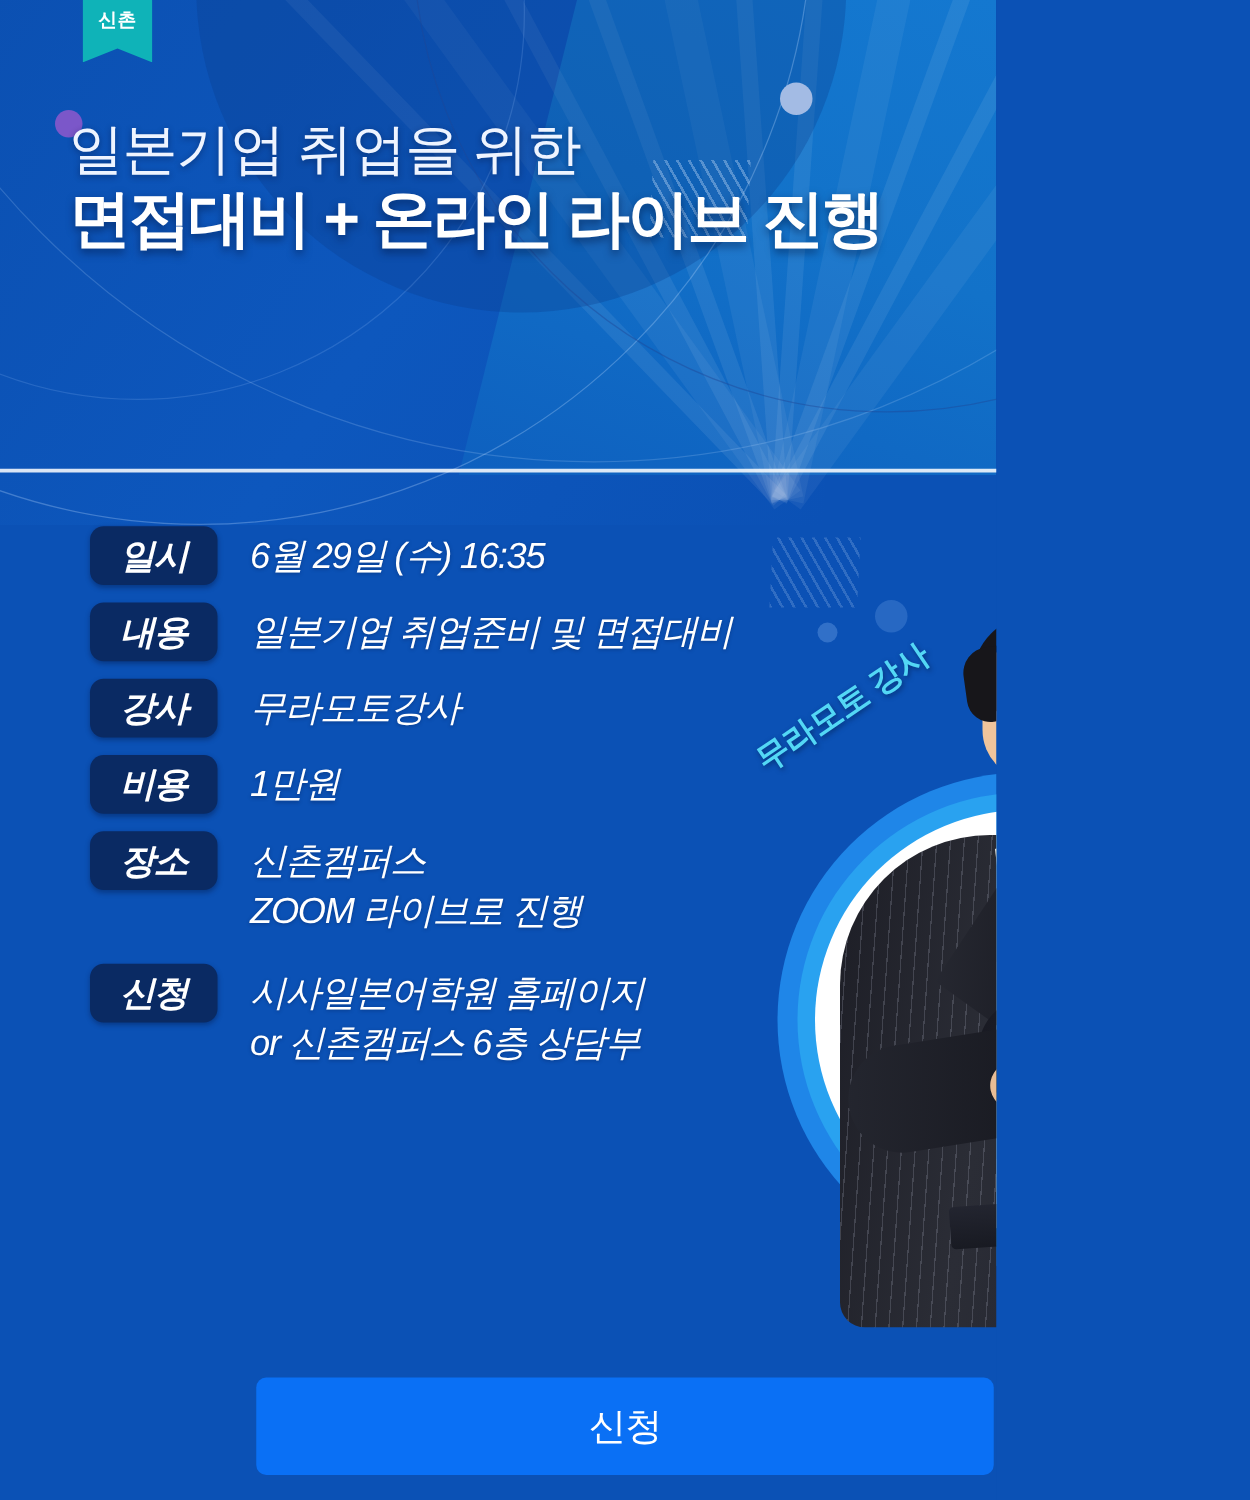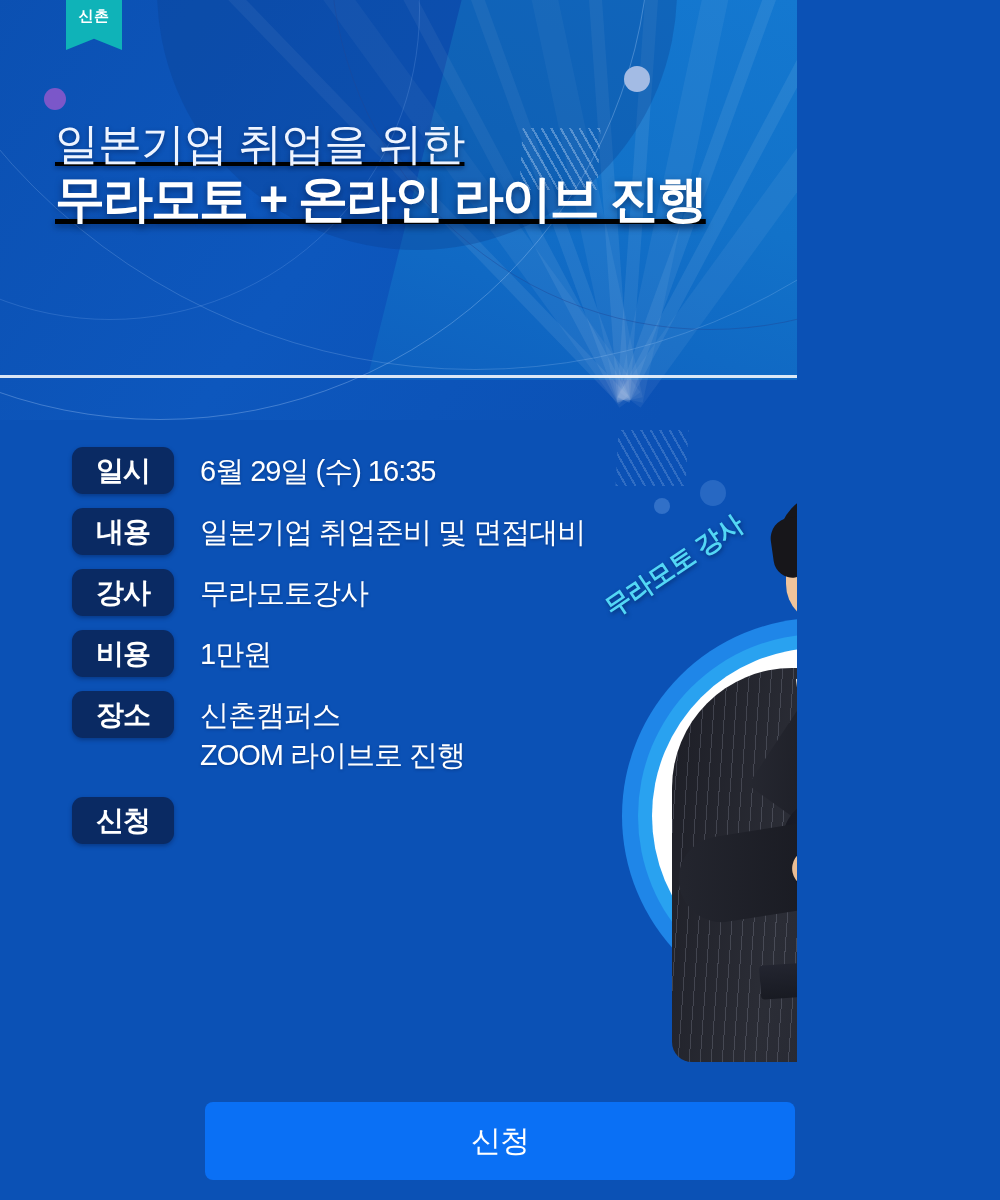--- a/index.html
+++ b/index.html
@@ -90,21 +90,21 @@
     background:#0fb3b8;
     clip-path:polygon(0 0,100% 0,100% 100%,50% 80%,0 100%);
     display:flex; align-items:flex-start; justify-content:center;
     padding-top:13px; z-index:6;
   }
   .badge span{
     color:#fff; font-size:15px; font-weight:700; letter-spacing:.5px;
   }
 
   
-  .headline{position:absolute; left:55px; top:120px; z-index:5;text-decoration:underline;}
+  .headline{position:absolute; left:55px; top:96px; z-index:5;}
   .h-pre{
     font-size:44px; font-weight:400; color:#eef4ff; letter-spacing:-1px;
     line-height:1.1; text-shadow:0 2px 5px rgba(0,20,60,.45);
   }
   .h-main{
     font-size:68px; font-weight:800; color:#ffffff; letter-spacing:-2px;
     line-height:1.14; margin-top:4px;
     text-shadow:0 3px 7px rgba(0,20,60,.55);
   }
   .h-sub{
@@ -236,21 +236,21 @@
 
   
   .caption{
     position:absolute; left:598px; top:596px; z-index:8;
     transform:rotate(-34deg); transform-origin:left top;
     color:#53d7f5; font-size:26px; font-weight:800; letter-spacing:-.5px;
     white-space:nowrap; text-shadow:0 2px 4px rgba(0,25,70,.55);
   }
 
   
-  .info{ position:absolute; left:72px; top:447px; width:600px; z-index:6;}
+  .info{ position:absolute; left:72px; top:421px; width:600px; z-index:6;font-style:italic;}
   .row{ display:flex; align-items:flex-start; margin-bottom:14px;}
   .chip{
     flex:0 0 auto; width:102px; height:47px; border-radius:11px;
     background:#0a2a63; color:#ffffff;
     font-size:28px; font-weight:800; letter-spacing:-1px;
     display:flex; align-items:center; justify-content:center;
     box-shadow:0 2px 4px rgba(0,15,50,.35);
   }
   .val{
     margin-left:26px; padding-top:4px;
@@ -309,21 +309,21 @@
     <div class="dot soft2"></div>
     <div class="dot soft3"></div>
   </div>
 
   <div class="badge">
     <span>신촌</span>
   </div>
 
   <div class="headline">
     <div class="h-pre">일본기업 취업을 위한</div>
-    <div class="h-sub">무라모토 + 온라인 라이브 진행</div>
+    <div class="h-sub">면접대비 + 온라인 라이브 진행</div>
   </div>
 
   <div class="separator"></div>
 
   <div class="photo-wrap">
     <div class="ring-outer"></div>
     <div class="ring-inner"></div>
     <div class="ring-white"></div>
     <div class="person">
       <div class="p-neck"></div>
@@ -378,18 +378,20 @@
       <div class="chip">비용</div>
       <div class="val">1만원</div>
     </div>
     <div class="row tall">
       <div class="chip">장소</div>
       <div class="val">신촌캠퍼스
 ZOOM 라이브로 진행</div>
     </div>
     <div class="row tall">
       <div class="chip">신청</div>
+      <div class="val">시사일본어학원 홈페이지
+or 신촌캠퍼스 6층 상담부</div>
     </div>
   </div>
 
   <button class="cta">신청</button>
 
 </div>
 
 </body></html>

